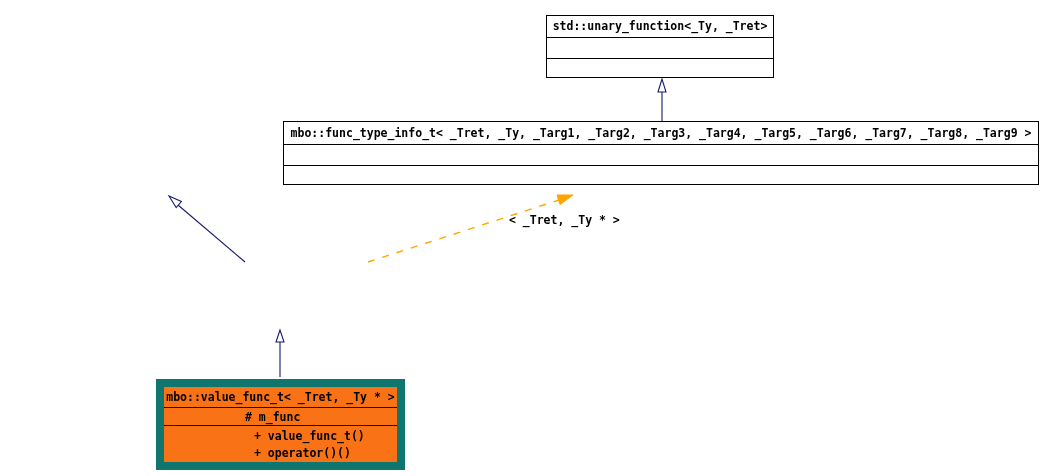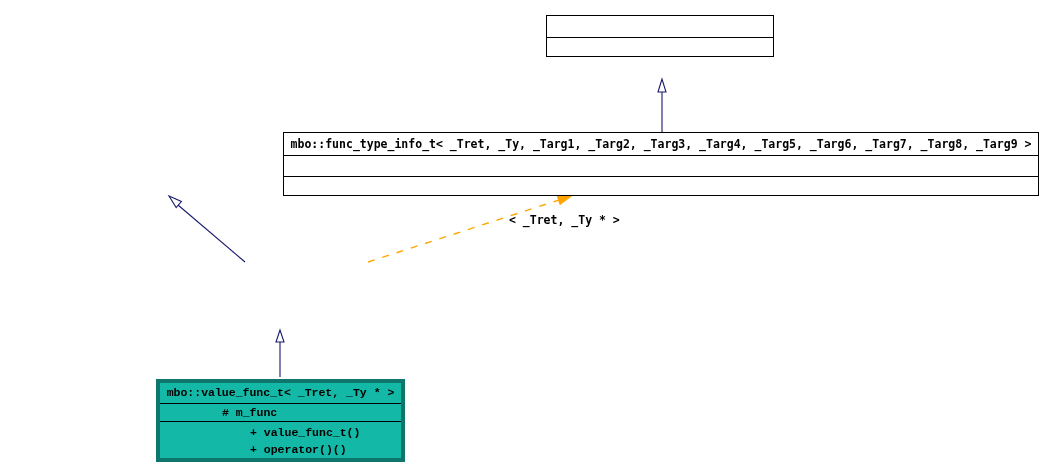--- a/index.html
+++ b/index.html
@@ -16,30 +16,30 @@
   .node {
     position:absolute; box-sizing:border-box; background:#ffffff;
     border:1px solid #000000; text-align:center; white-space:nowrap;
   }
   .node .row { box-sizing:border-box; overflow:hidden; }
   .node .row + .row { border-top:1px solid #000000; }
   .n1 { left:546px; top:15px;  width:228px; }
   .n1 .title { height:21px; line-height:21px; } .n1 .r1 { height:21px; } .n1 .r2 { height:19px; }
   .n2 { left:3px;   top:132px; width:256px; }
   .n2 .title { height:21px; line-height:21px; } .n2 .r1 { height:21px; } .n2 .r2 { height:19px; }
-  .n3 { left:283px; top:132px; width:756px; }
+  .n3 { left:283px; top:121px; width:756px; }
   .n3 .title { height:22px; line-height:22px; } .n3 .r1 { height:21px; } .n3 .r2 { height:19px; }
   .n4 { left:141px; top:262px; width:277px; }
   .n4 .title { height:23px; line-height:23px; } .n4 .r1 { height:22px; } .n4 .r2 { height:21px; }
   .n5 {
     left:156px; top:379px; width:249px;
-    background:#14b8a6; border:4px solid #0f766e;font-family:Liberation Mono, monospace;
+    background:#f97316; border:8px solid #0f766e;
   }
   .n5 .title { height:20px; line-height:20px; }
-  .n5 .attr-row { height:18px; line-height:18px; text-align:left; padding-left:62px; }
+  .n5 .attr-row { height:18px; line-height:18px; text-align:left; padding-left:81px; }
   .n5 .methods-row { height:37px; text-align:left; padding-left:54px; padding-top:2px; }
   .n5 .methods-row .member-line { line-height:17px;margin-left:36px; }
   .edge-label { position:absolute; left:509px; top:213px; }
 </style>
 </head>
 <body>
 
 <div class="canvas">
 
   <svg class="edges" viewBox="0 0 1047 476" xmlns="http://www.w3.org/2000/svg">
@@ -55,20 +55,21 @@
       <line class="edge-line" x1="280" y1="377" x2="280" y2="342"></line>
       <polygon class="edge-head-hollow" points="280,330 276,342 284,342"></polygon>
     </g>
     <g>
       <line class="tmpl-line" x1="368" y1="262" x2="559" y2="200"></line>
       <polygon class="tmpl-head" points="573,195 560,204.5 557,195"></polygon>
     </g>
   </svg>
 
   <div class="node n1">
+    <div class="row title">std::unary_function&lt;_Ty, _Tret&gt;</div>
     <div class="row r1"></div>
     <div class="row r2"></div>
   </div>
 
 
   <div class="node n3">
     <div class="row title">mbo::func_type_info_t&lt; _Tret, _Ty, _Targ1, _Targ2, _Targ3, _Targ4, _Targ5, _Targ6, _Targ7, _Targ8, _Targ9 &gt;</div>
     <div class="row r1"></div>
     <div class="row r2"></div>
   </div>

